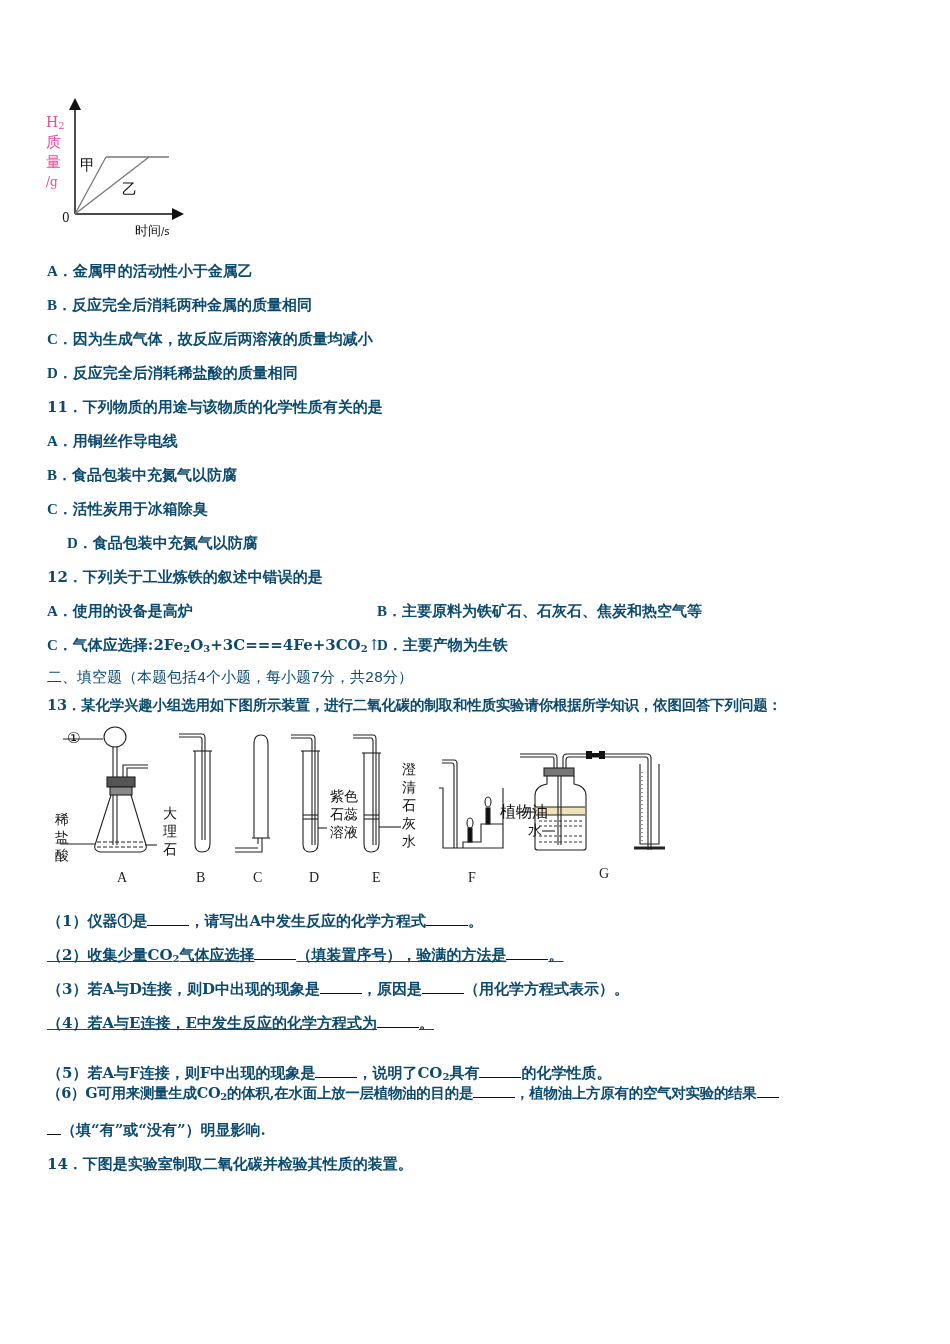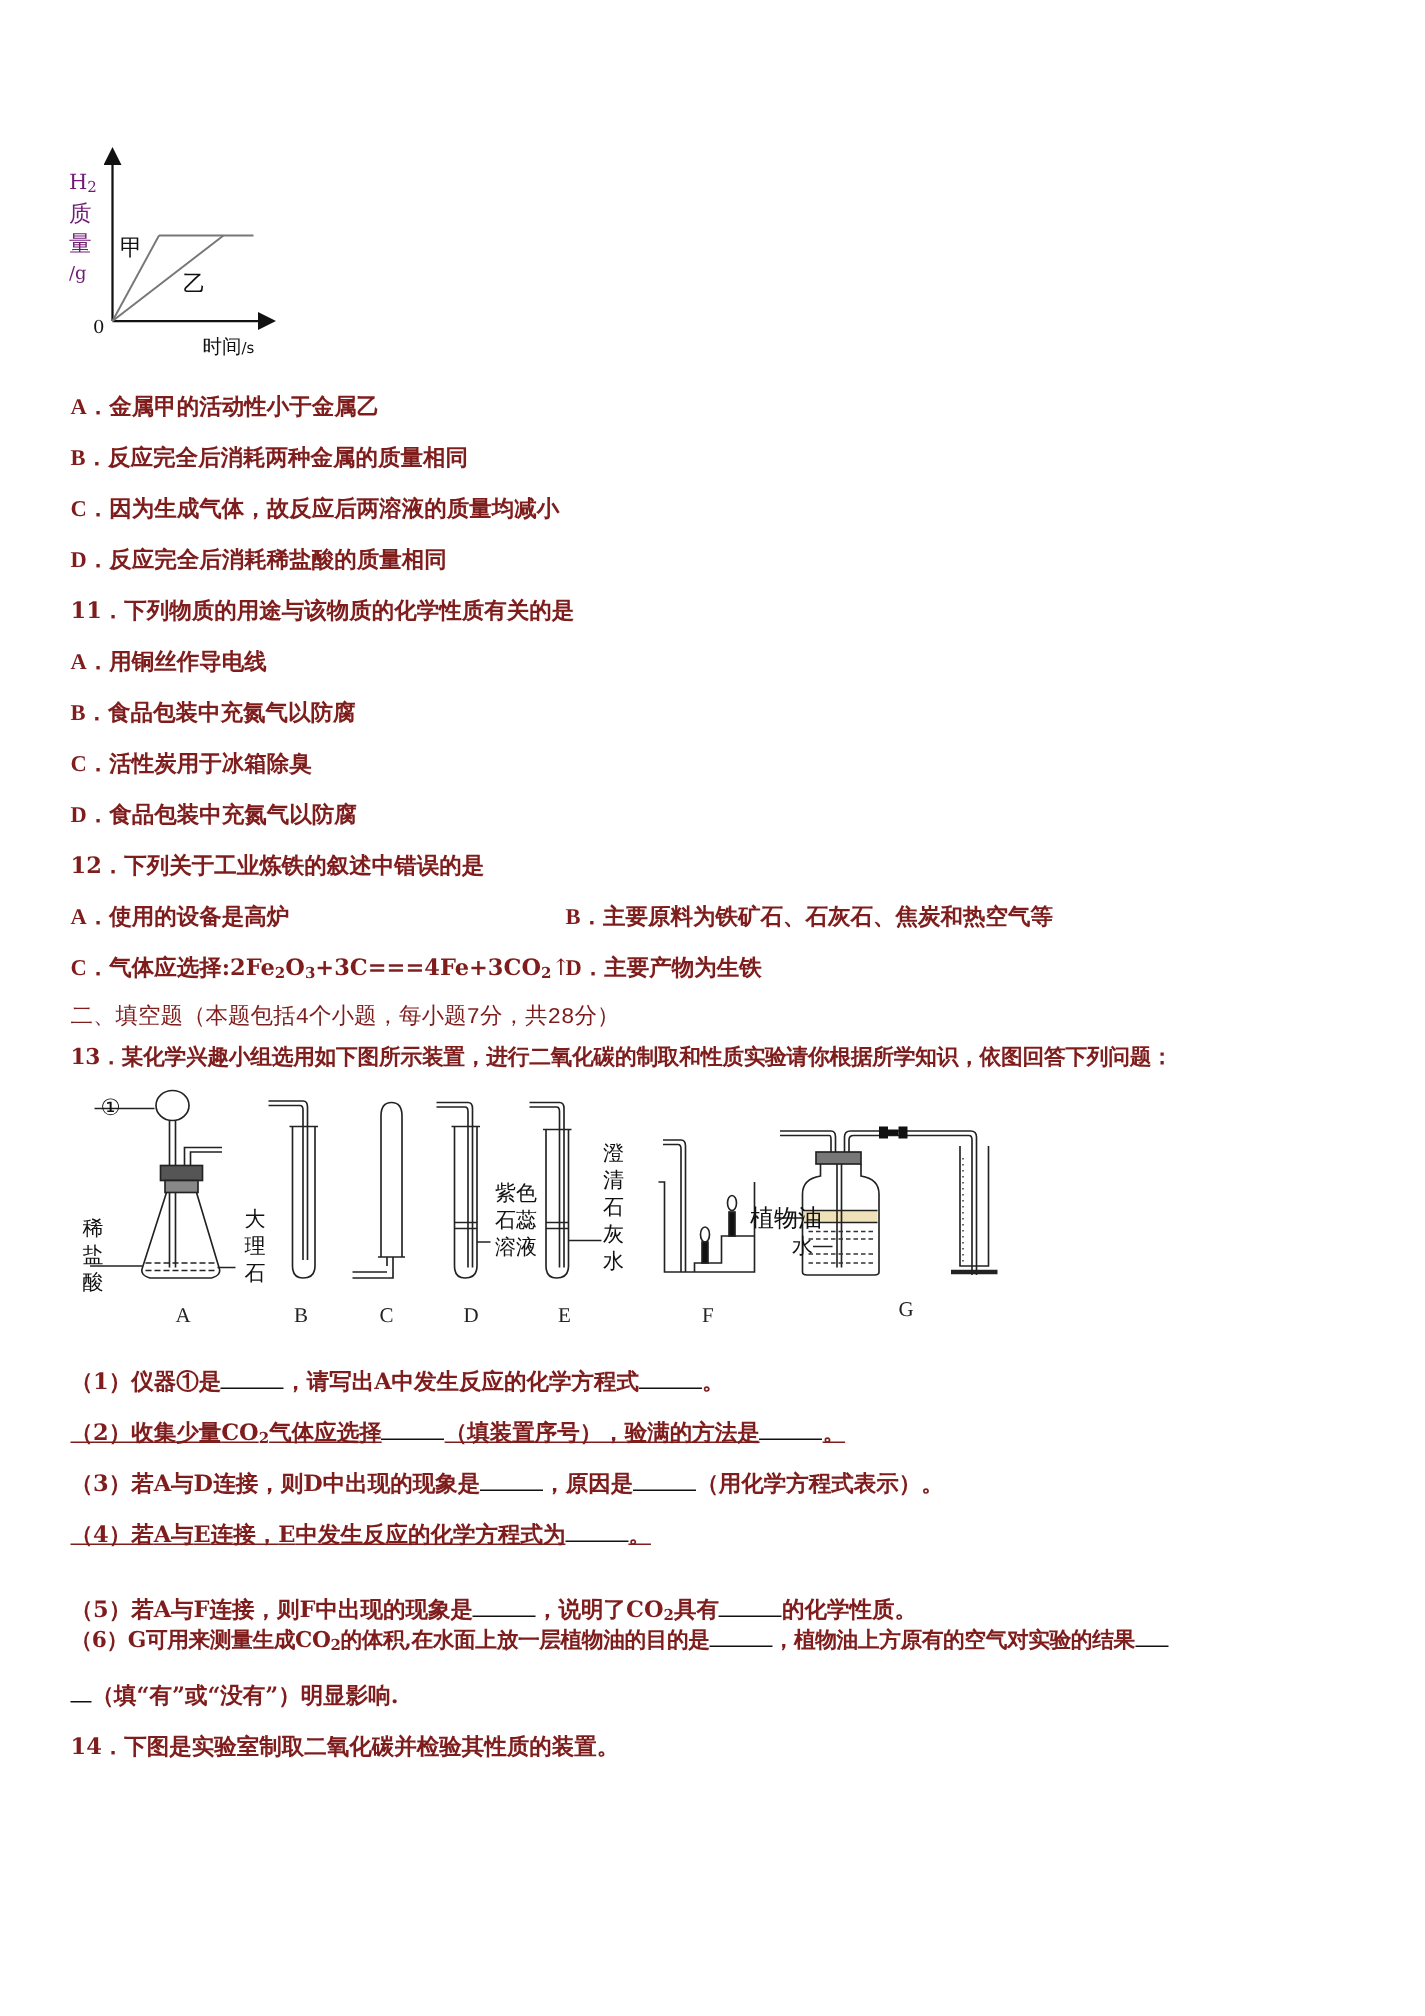--- a/index.html
+++ b/index.html
@@ -3,21 +3,21 @@
 <meta charset="utf-8">
 <style>
   html, body { margin: 0; padding: 0; background: #ffffff; }
   body {
     width: 950px; height: 1344px; position: relative; overflow: hidden;
     font-family: "DejaVu Serif", "Liberation Serif", serif;
     color: #111;
   }
   .line {
     position: absolute; left: 47px; font-size: 15px; line-height: 20px;
-    white-space: nowrap; font-weight: bold; color: #7f1d1d;
+    white-space: nowrap; font-weight: bold; color: #0c4a6e;
   }
   .line.light { font-weight: normal; font-family: Liberation Mono, monospace; }
   .opt-letter { font-family: "Liberation Serif", serif; font-weight: bold; }
   sub { font-size: 10px; vertical-align: -2px; line-height: 0; }
   .blank { display: inline-block; border-bottom: 1px solid #111; width: 42px; height: 14px; vertical-align: baseline; }
   .blank.short { width: 22px; }
   .blank.tiny { width: 14px; }
   .diag-label { position: absolute; font-family: "Liberation Serif", serif; font-size: 14px; color: #222; }
 </style>
 </head>
@@ -33,21 +33,21 @@
 
     <line x1="31" y1="116" x2="31" y2="6" stroke="#111" stroke-width="1.5" marker-end="url(#arr)"></line>
 
     <line x1="31" y1="116" x2="134" y2="116" stroke="#111" stroke-width="1.5" marker-end="url(#arr)"></line>
 
     <line x1="31" y1="116" x2="62" y2="59" stroke="#777" stroke-width="1.3"></line>
     <line x1="62" y1="59" x2="125" y2="59" stroke="#777" stroke-width="1.3"></line>
 
     <line x1="31" y1="116" x2="105" y2="59" stroke="#777" stroke-width="1.3"></line>
   </svg>
-  <div style="position:absolute;left:2px;top:14px;font-size:14px;line-height:20px;font-family:'DejaVu Serif',serif;color:#701a75;">
+  <div style="position:absolute;left:2px;top:14px;font-size:14px;line-height:20px;font-family:'DejaVu Serif',serif;color:#ec4899;">
     <div><span>H</span><sub>2</sub></div>
     <div style="font-size:15px;">质</div>
     <div style="font-size:15px;">量</div>
     <div style="font-size:12px;">/g</div>
   </div>
   <div style="position:absolute;left:36px;top:58px;font-size:15px;font-family:'DejaVu Sans',sans-serif;">甲</div>
   <div style="position:absolute;left:78px;top:82px;font-size:15px;font-family:'DejaVu Sans',sans-serif;">乙</div>
   <div style="position:absolute;left:18px;top:113px;font-size:12px;">0</div>
   <div style="position:absolute;left:91px;top:124px;font-size:13px;font-family:'DejaVu Sans',sans-serif;">
     <span>时间</span><span style="font-size:10px;">/s</span>
@@ -56,21 +56,21 @@
 
 <div class="line" style="top:261px;"><span class="opt-letter">A．</span><span>金属甲的活动性小于金属乙</span></div>
 <div class="line" style="top:295px;"><span class="opt-letter">B．</span><span>反应完全后消耗两种金属的质量相同</span></div>
 <div class="line" style="top:329px;"><span class="opt-letter">C．</span><span>因为生成气体，故反应后两溶液的质量均减小</span></div>
 <div class="line" style="top:363px;"><span class="opt-letter">D．</span><span>反应完全后消耗稀盐酸的质量相同</span></div>
 
 <div class="line" style="top:397px;">11．下列物质的用途与该物质的化学性质有关的是</div>
 <div class="line" style="top:431px;"><span class="opt-letter">A．</span><span>用铜丝作导电线</span></div>
 <div class="line" style="top:465px;"><span class="opt-letter">B．</span><span>食品包装中充氮气以防腐</span></div>
 <div class="line" style="top:499px;"><span class="opt-letter">C．</span><span>活性炭用于冰箱除臭</span></div>
-<div class="line" style="top:533px;"><span class="opt-letter">D．</span><span>食品包装中充氮气以防腐</span></div>
+<div class="line" style="top:533px;margin-left:20px;"><span class="opt-letter">D．</span><span>食品包装中充氮气以防腐</span></div>
 
 <div class="line" style="top:567px;">12．下列关于工业炼铁的叙述中错误的是</div>
 <div class="line" style="top:601px;"><span class="opt-letter">A．</span><span>使用的设备是高炉</span></div>
 <div class="line" style="top:601px;left:377px;"><span class="opt-letter">B．</span><span>主要原料为铁矿石、石灰石、焦炭和热空气等</span></div>
 <div class="line" style="top:635px;"><span class="opt-letter">C．</span><span>气体应选择:2Fe</span><sub>2</sub><span>O</span><sub>3</sub><span>+3C===4Fe+3CO</span><sub>2</sub><span style="font-weight:normal;">↑</span></div>
 <div class="line" style="top:635px;left:377px;"><span class="opt-letter">D．</span><span>主要产物为生铁</span></div>
 
 <div class="line light" style="top:669px;font-size:15px;">二、填空题（本题包括4个小题，每小题7分，共28分）</div>
 <div class="line" style="top:695px;font-size:14.5px;letter-spacing:-0.2px;">13．某化学兴趣小组选用如下图所示装置，进行二氧化碳的制取和性质实验请你根据所学知识，依图回答下列问题：</div>
 

